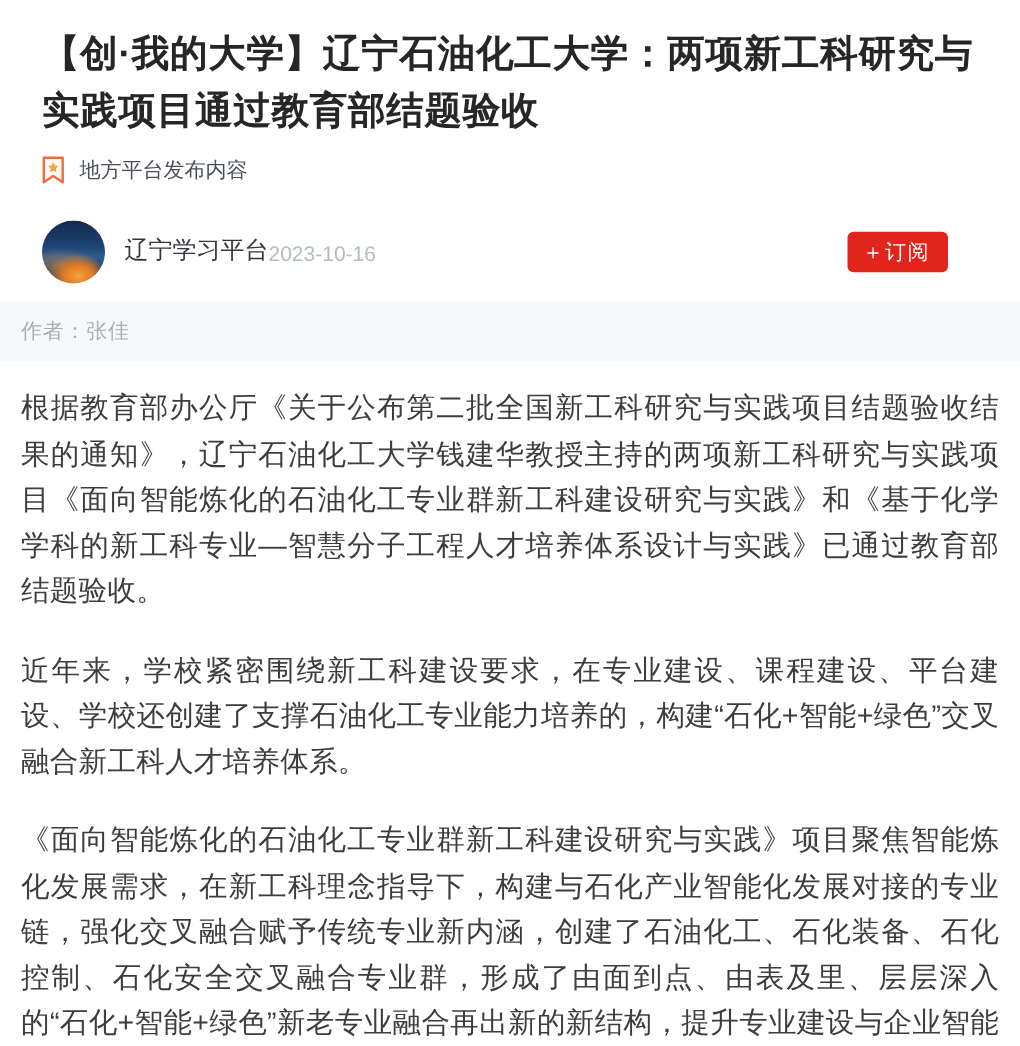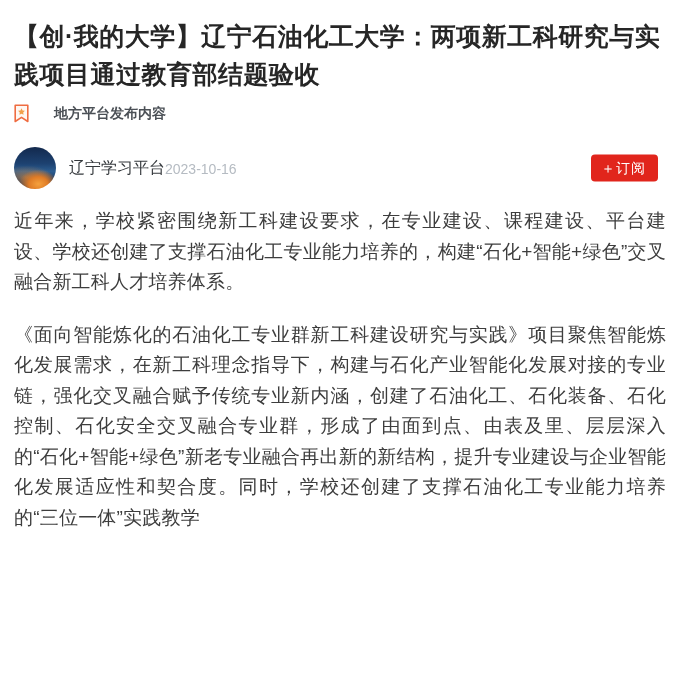--- a/index.html
+++ b/index.html
@@ -3,37 +3,36 @@
 <meta charset="utf-8">
 <style>
   * { margin: 0; padding: 0; box-sizing: border-box; }
   html, body { background: #ffffff; }
   body {
     font-family: "Liberation Sans", "DejaVu Sans", sans-serif;
     width: 680px; height: 697px; overflow: hidden; position: relative;
   }
   .page { width: 680px; height: 697px; overflow: hidden; background: #fff; }
 
-  .article-head { padding: 0 14px; }
+  .article-head { padding: 0 28px; }
 
   h1.article-title {
     margin-top: 17px;
     font-size: 25px;
     line-height: 38px;
     font-weight: 700;
     color: #262626;
     letter-spacing: 0.5px;
   }
 
   .source-tag {
     margin-top: 11px;
     display: flex;
     align-items: center;
-    gap: 25px;
-    font-weight: bold;
+    gap: 10px;
   }
   .source-tag .badge-svg { display: block; }
   .source-tag .source-label {
     font-size: 14px;
     color: #4b5056;
   }
 
   .meta-row {
     margin-top: 24px;
     display: flex;
@@ -58,21 +57,21 @@
     line-height: 20px;
   }
   .publish-date {
     font-size: 14px;
     color: #b5bbc2;
     line-height: 18px;
     margin-top: 2px;
   }
   .subscribe-btn {
     position: absolute;
-    right: 8px;
+    right: 20px;
     top: 50%;
     transform: translateY(-50%);
     background: #e1251c;
     color: #ffffff;
     border: none;
     font-size: 14px;
     font-family: inherit;
     padding: 6px 12px 6px 10px;
     border-radius: 4px;
     cursor: pointer;
@@ -129,19 +128,23 @@
     <div class="meta-row">
       <div class="avatar"></div>
       <div class="publisher-info">
         <span class="publisher-name">辽宁学习平台</span>
         <span class="publish-date">2023-10-16</span>
       </div>
       <button class="subscribe-btn">＋订阅</button>
     </div>
   </div>
 
+  <div class="author-bar">
+    <span class="author-text">作者：张佳</span>
+  </div>
 
   <div class="article-body">
+    <p>根据教育部办公厅《关于公布第二批全国新工科研究与实践项目结题验收结果的通知》，辽宁石油化工大学钱建华教授主持的两项新工科研究与实践项目《面向智能炼化的石油化工专业群新工科建设研究与实践》和《基于化学学科的新工科专业—智慧分子工程人才培养体系设计与实践》已通过教育部结题验收。</p>
     <p>近年来，学校紧密围绕新工科建设要求，在专业建设、课程建设、平台建设、学校还创建了支撑石油化工专业能力培养的，构建“石化+智能+绿色”交叉融合新工科人才培养体系。</p>
     <p>《面向智能炼化的石油化工专业群新工科建设研究与实践》项目聚焦智能炼化发展需求，在新工科理念指导下，构建与石化产业智能化发展对接的专业链，强化交叉融合赋予传统专业新内涵，创建了石油化工、石化装备、石化控制、石化安全交叉融合专业群，形成了由面到点、由表及里、层层深入的“石化+智能+绿色”新老专业融合再出新的新结构，提升专业建设与企业智能化发展适应性和契合度。同时，学校还创建了支撑石油化工专业能力培养的“三位一体”实践教学</p>
   </div>
 
 </div>
 
 </body></html>

